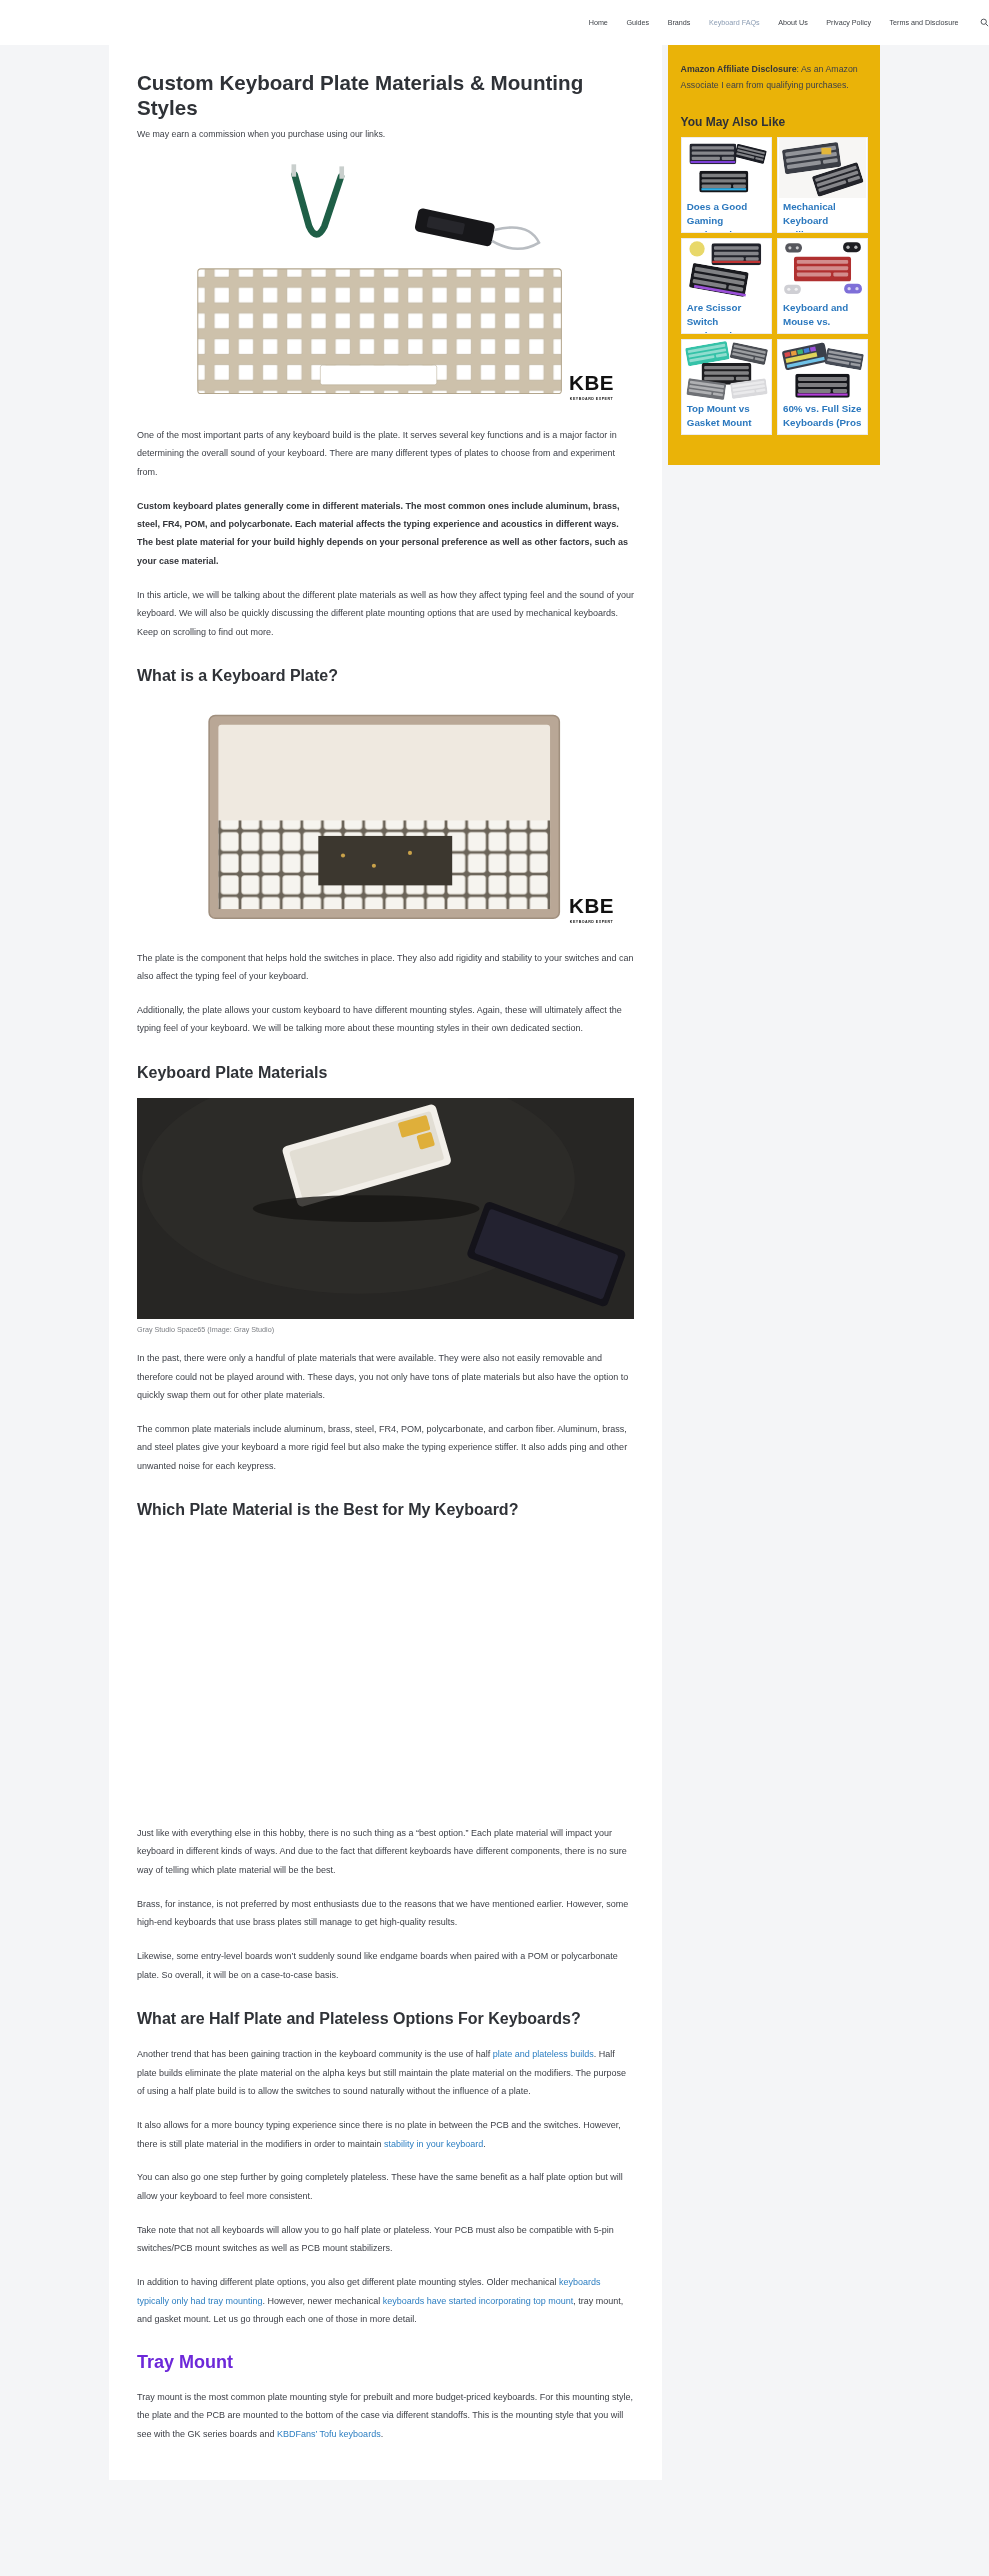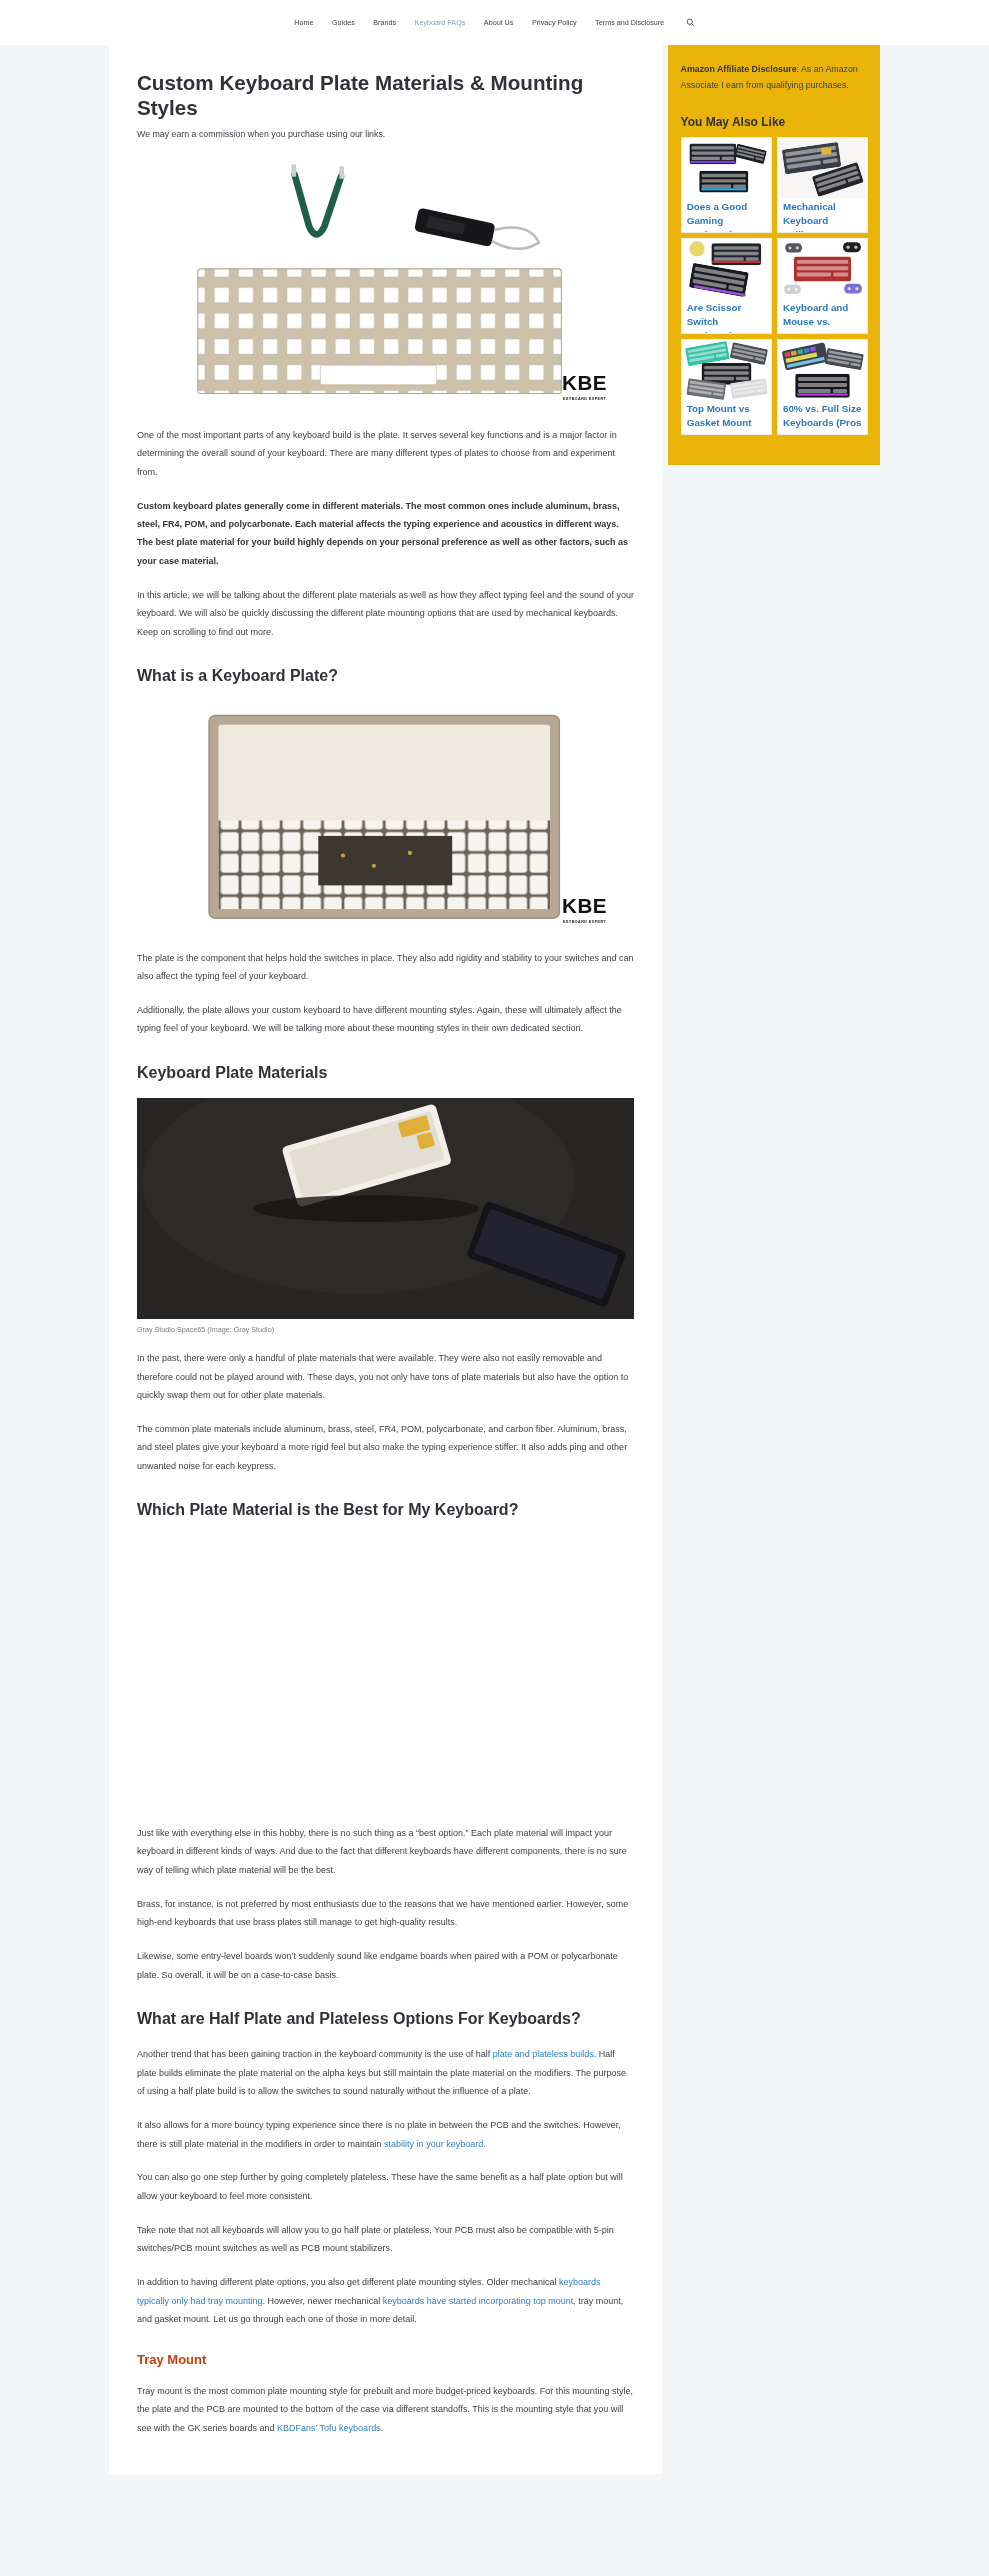--- a/index.html
+++ b/index.html
@@ -1,44 +1,44 @@
 <!DOCTYPE html>
 <html style="font-size:8.2px"><head>
 <meta charset="utf-8">
 <style>
   * { box-sizing: border-box; }
   html,body { margin:0; padding:0; }
   body { background:#f4f5f7; font-family:"Liberation Sans", sans-serif; color:#3e4148; }
 
   
-  .site-header { background:#fff; height:45px; display:flex; align-items:center; justify-content:center; }
+  .site-header { background:#fff; height:45px; display:flex; align-items:center; justify-content:flex-end; }
   .main-nav { display:flex; align-items:center; gap:18.5px; font-size:7.2px; }
   .main-nav a { color:#3f4349; text-decoration:none; }
   .main-nav a.active { color:#8b9cb3; }
   .nav-search { display:flex; align-items:center; cursor:pointer; margin-left:3.1px; }
 
   
   .page { width:771px; margin:0 auto; display:flex; align-items:flex-start; gap:6.2px; }
   .article-col { background:#fff; width:553px; padding:13.4px 28px 21.6px; flex:0 0 auto; }
   .sidebar-col { width:212px; flex:0 0 auto; }
   .sidebar-box { background:#eab308; padding:15.5px 12.4px 30px; }
 
   
   h1.post-title { font-size:20.6px; font-weight:600; color:#2f3237; margin:11.3px 0 8.2px; line-height:1.25; }
   .aff-note { font-size:8.8px; margin:0 0 13.4px; }
   .article-col p.body-p { font-size:9px; line-height:2.05; margin:15.5px 0; }
   .article-col p.body-p.bold { font-weight:bold; color:#33353a; }
   h2.sec-h { font-size:16px; font-weight:600; color:#2f3237; margin:25px 0 14.4px; line-height:1.3; }
-  h3.sub-h { font-size:13px; font-weight:600; color:#c2410c; margin:23px 0 11.3px; }
+  h3.sub-h { font-size:18px; font-weight:600; color:#6d28d9; margin:23px 0 11.3px; }
   a.txt-link { color:#2d7fc2; text-decoration:none; }
 
   figure { margin:5.2px 0 7.2px; position:relative; }
   figure svg.photo { display:block; width:100%; height:auto; background:#fff; }
   .img-caption { font-size:7.2px; color:#7a7d82; margin:5.2px 0 0 0; }
-  .watermark { position:absolute; right:27px; bottom:8.2px; text-align:center; color:#111; line-height:1; pointer-events:none; }
+  .watermark { position:absolute; right:20px; bottom:8.2px; text-align:center; color:#111; line-height:1; pointer-events:none; }
   .watermark .wm-big { font-size:20.6px; font-weight:800; letter-spacing:0.5px; font-family:"Liberation Sans", sans-serif; }
   .watermark .wm-small { font-size:3.6px; font-weight:700; letter-spacing:0.5px; }
 
   .video-embed { height:273px; background:#fff; margin:9.3px 0; }
 
   
   .sb-disclosure { font-size:8.8px; line-height:1.9; margin:0 0 4.1px; }
   .sb-disclosure b { color:#33353a; }
   .sb-heading { font-size:12px; font-weight:bold; color:#2e3138; margin:20.6px 0 8.2px; }
   .sb-grid { display:grid; grid-template-columns:1fr 1fr; gap:5.2px; }

